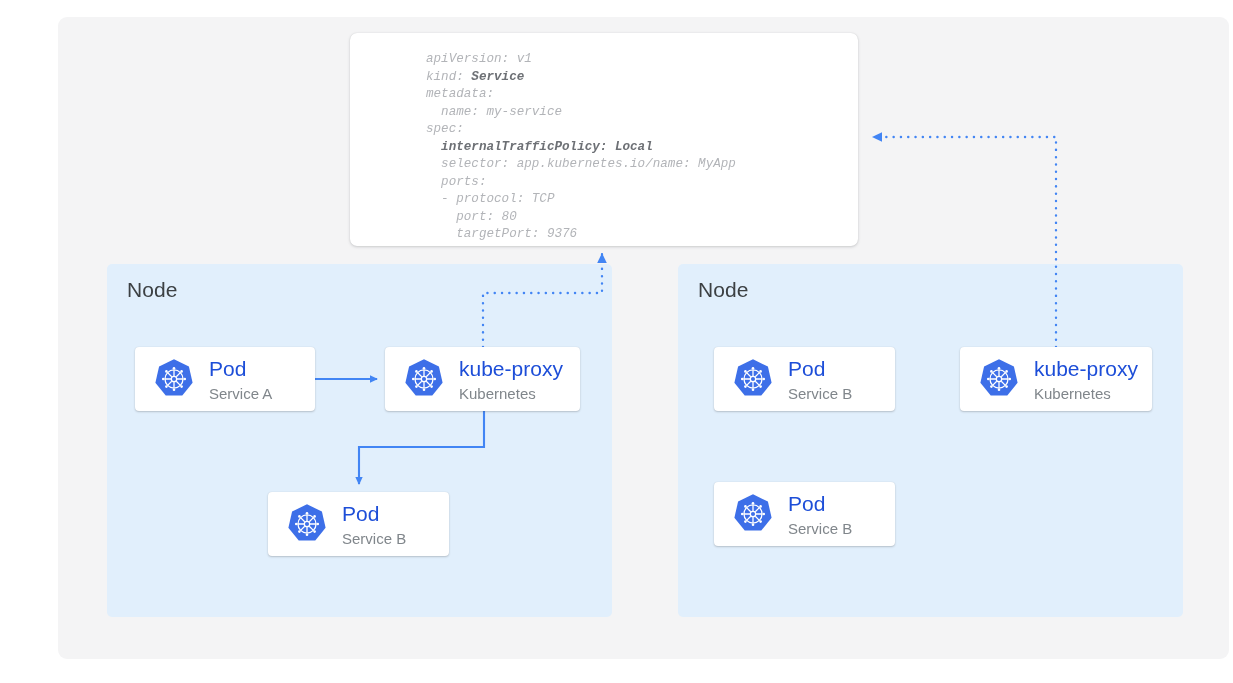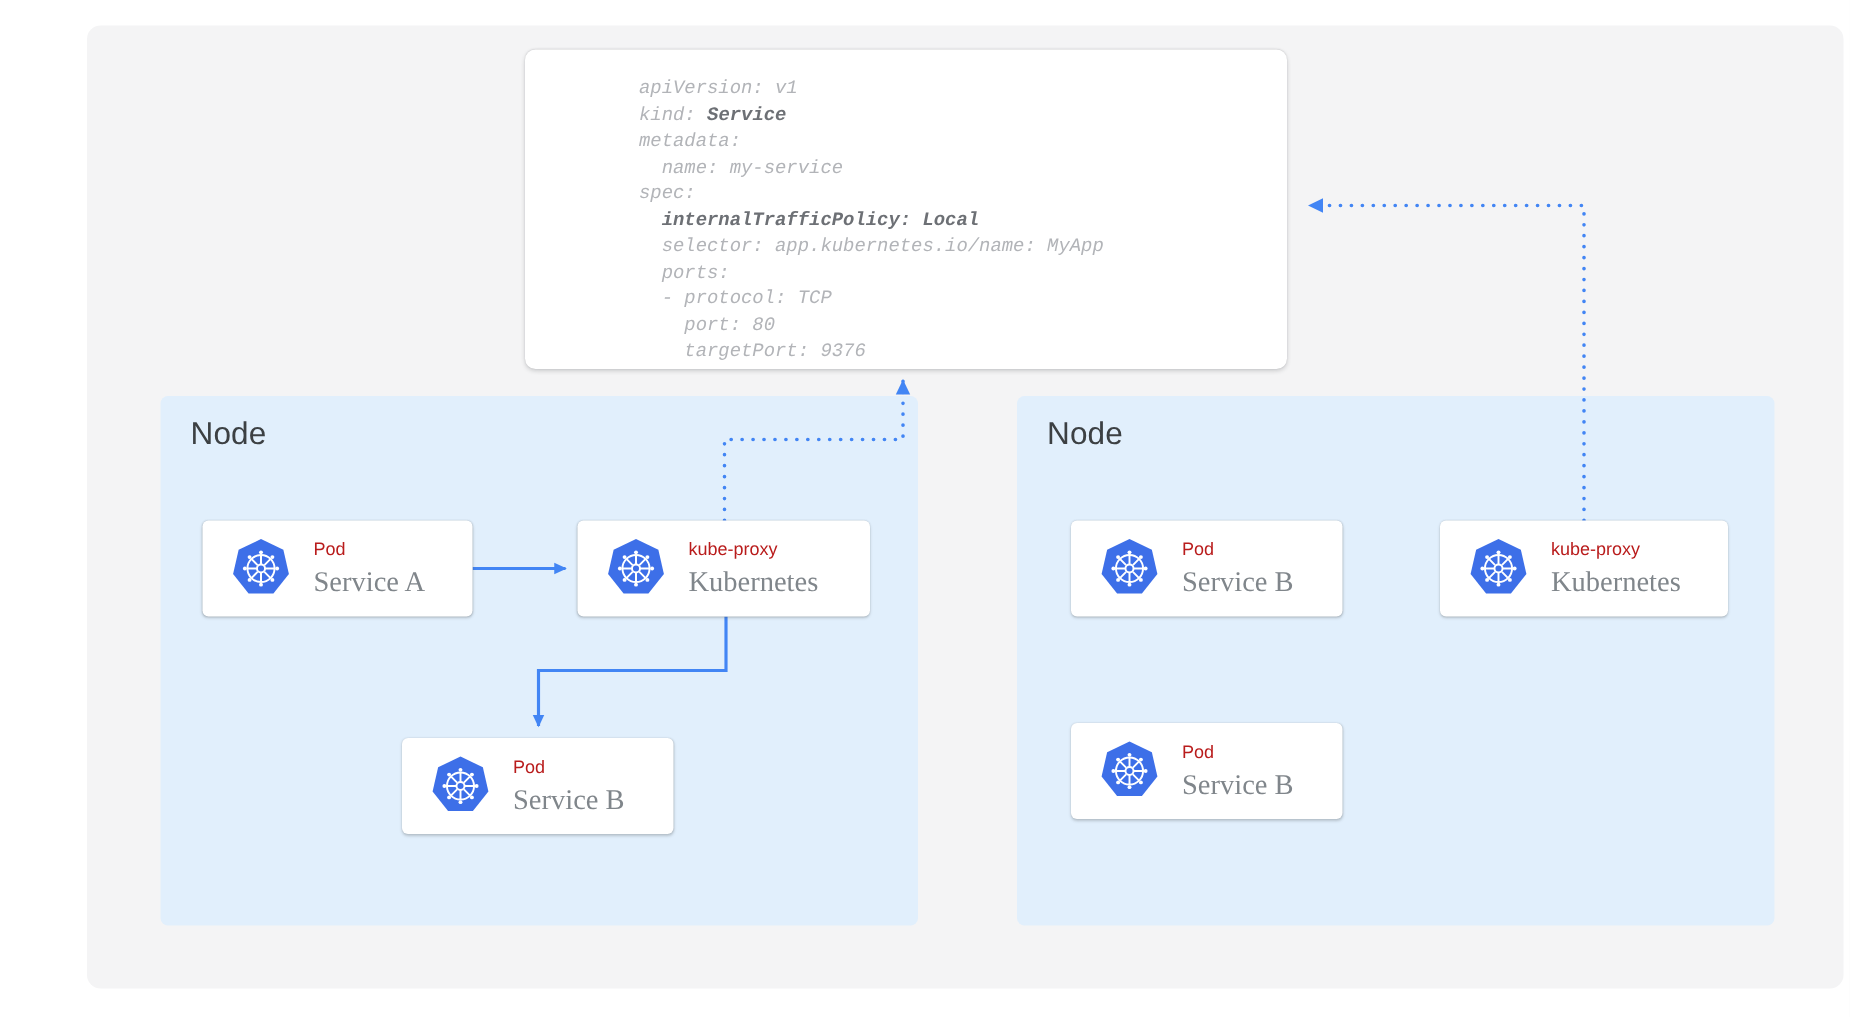--- a/index.html
+++ b/index.html
@@ -95,31 +95,30 @@
   }
   .card-text {
     position: absolute;
     left: 74px;
     top: 50%;
     transform: translateY(-50%);
     line-height: 1;
   }
   .card-title {
     display: block;
-    font-size: 12px;
-    color: #b91c1c;
+    font-size: 21px;
+    color: #1d4ed8;
     white-space: nowrap;
     margin-bottom: 7px;
   }
   .card-sub {
     display: block;
-    font-size: 19px;
+    font-size: 15px;
     color: #80868b;
     white-space: nowrap;
-    font-family: Liberation Serif, serif;
   }
   #card-pod-a        { left: 108px; top: 347px; width: 180px; height: 64px; }
   #card-kube-left    { left: 358px; top: 347px; width: 195px; height: 64px; }
   #card-pod-b-left   { left: 241px; top: 492px; width: 181px; height: 64px; }
   #card-pod-b-right  { left: 687px; top: 347px; width: 181px; height: 64px; }
   #card-pod-b-right2 { left: 687px; top: 482px; width: 181px; height: 64px; }
   #card-kube-right   { left: 933px; top: 347px; width: 192px; height: 64px; }
   
   #connectors {
     position: absolute;

